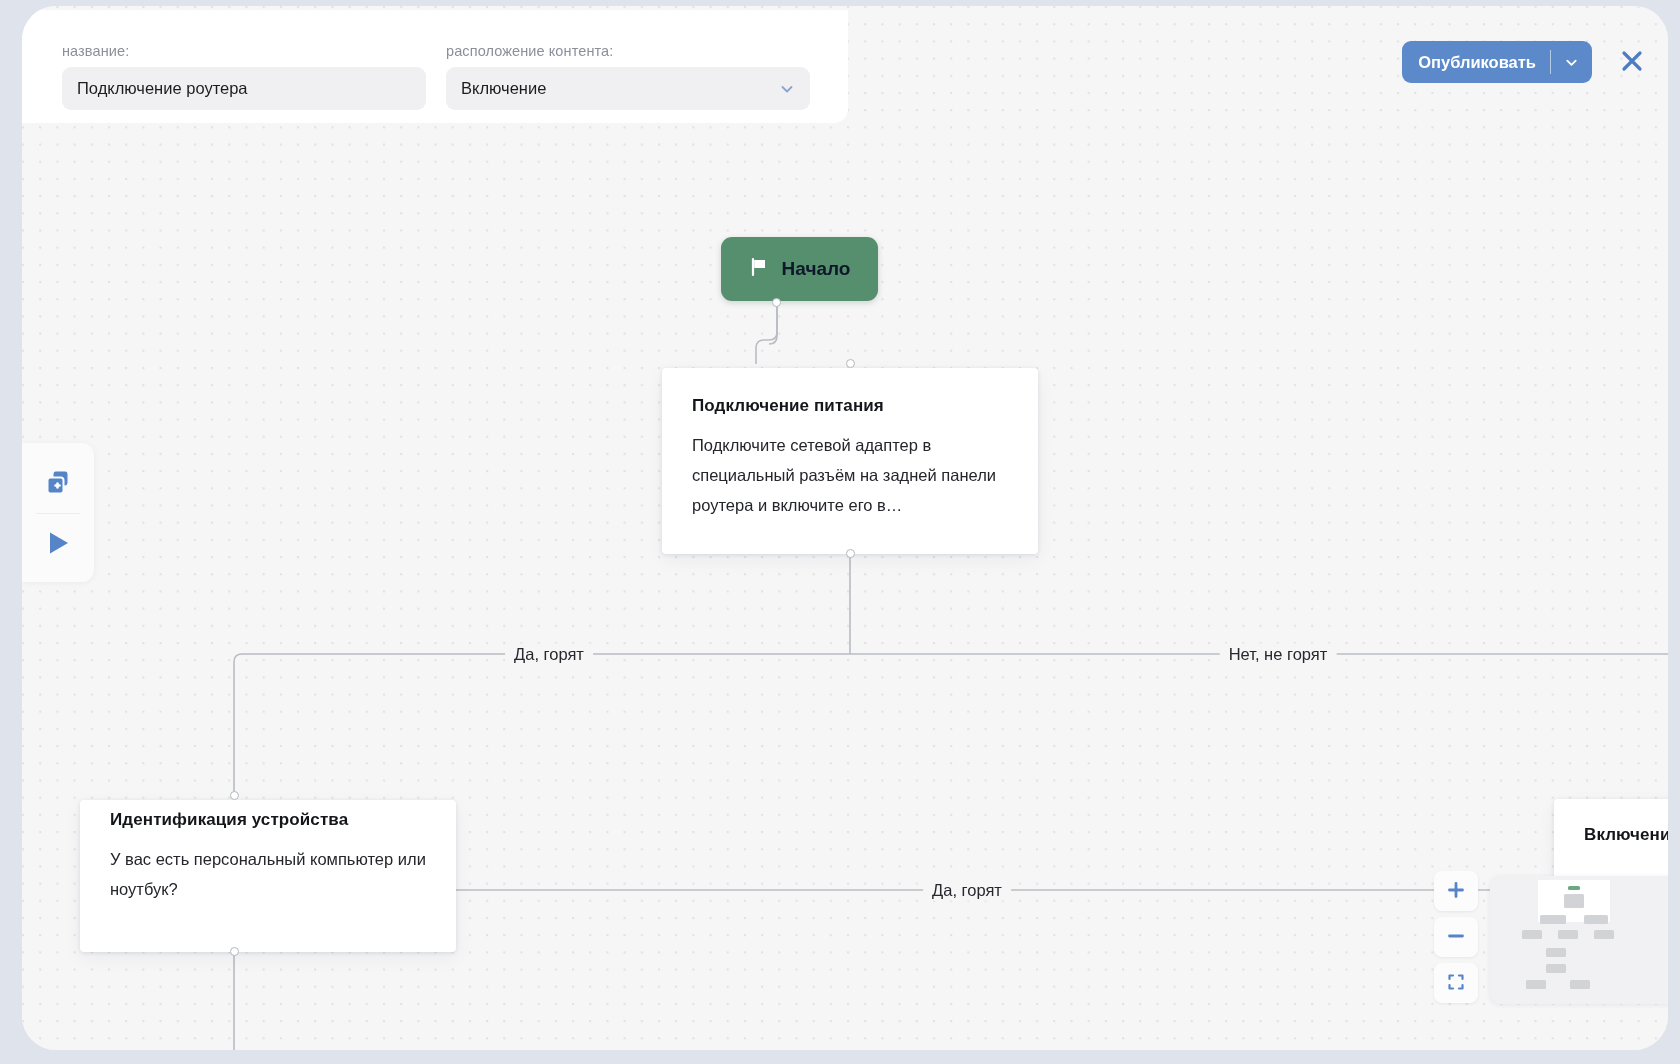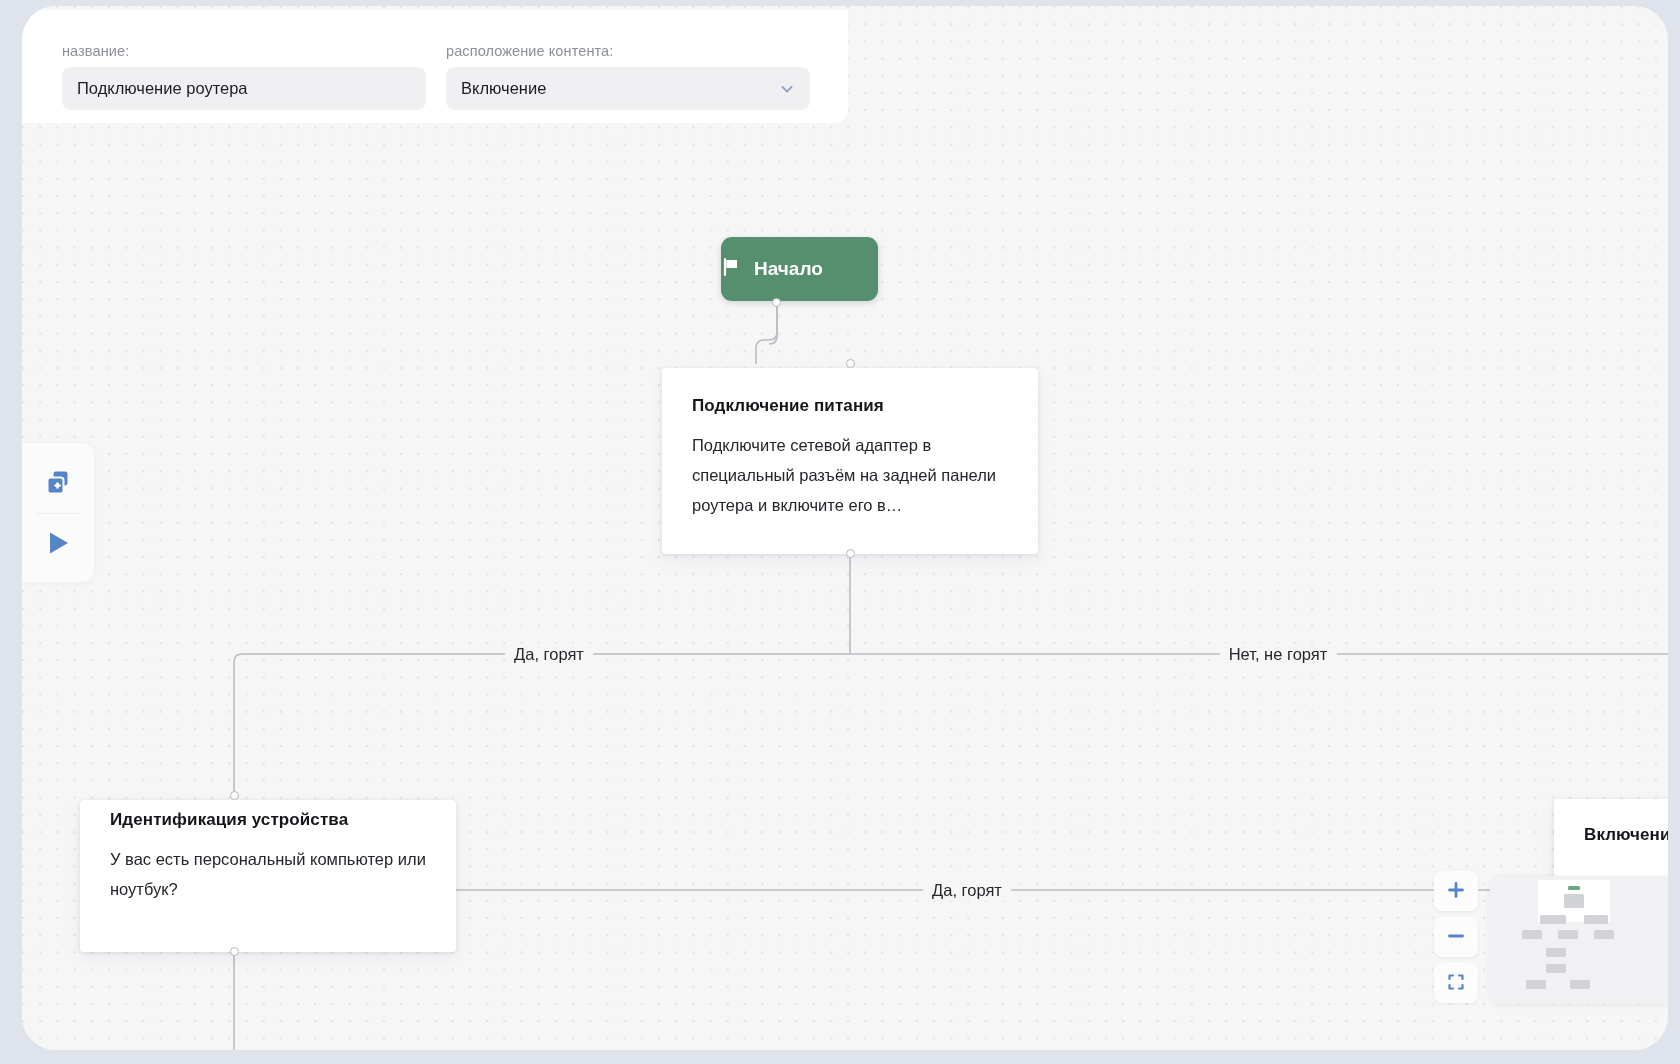--- a/index.html
+++ b/index.html
@@ -142,23 +142,23 @@
     line-height: 30px;
     margin-top: 14px;
   }
 
   #node-start {
     position: absolute;
     left: 699px; top: 231px;
     width: 157px; height: 64px;
     background: #558f6d;
     border-radius: 11px;
-    display: flex; align-items: center; justify-content: flex-start;
+    display: flex; align-items: center; justify-content: center;
     gap: 13px;
-    color: #ffffff;
+    color: #0f172a;
     font-size: 19px;
     font-weight: bold;
     z-index: 22;
     box-shadow: 0 2px 6px rgba(25,60,40,0.18);
   }
 
   #node-power { left: 640px; top: 362px; width: 376px; height: 186px; padding: 28px 30px; }
   #node-device { left: 58px; top: 794px; width: 376px; height: 152px; padding: 10px 30px; }
   #node-enable {
     left: 1532px; top: 793px; width: 376px; height: 186px; padding: 26px 30px;
@@ -300,20 +300,38 @@
         <span>Включение</span>
         <span class="chev">
           <svg width="16" height="16" viewBox="0 0 16 16">
             <path d="M3.5 6 L8 10.5 L12.5 6" fill="none" stroke="#8aa4cf" stroke-width="1.8" stroke-linecap="round" stroke-linejoin="round"></path>
           </svg>
         </span>
       </div>
     </div>
   </div>
 
+  <div id="top-actions">
+    <button id="publish-button">
+      <span id="publish-label">Опубликовать</span>
+      <span id="publish-divider"></span>
+      <span id="publish-caret">
+        <svg width="15" height="15" viewBox="0 0 16 16">
+          <path d="M3.5 6 L8 10.5 L12.5 6" fill="none" stroke="#ffffff" stroke-width="1.9" stroke-linecap="round" stroke-linejoin="round"></path>
+        </svg>
+      </span>
+    </button>
+    <button id="close-button">
+      <span>
+        <svg width="28" height="28" viewBox="0 0 28 28">
+          <path d="M6 6 L22 22 M22 6 L6 22" stroke="#4c7cc2" stroke-width="3.2" stroke-linecap="round"></path>
+        </svg>
+      </span>
+    </button>
+  </div>
 
   <div id="left-toolbar">
     <button class="tool-btn">
       <span>
         <svg width="30" height="30" viewBox="0 0 30 30">
           <rect x="10.5" y="4.5" width="14" height="14" rx="2.4" fill="#5585c6"></rect>
           <rect x="4.5" y="10.5" width="16" height="16" rx="2.8" fill="#5585c6" stroke="#fbfbfc" stroke-width="2"></rect>
           <path d="M12.5 18.5 L16.5 18.5 M14.5 16.5 L14.5 20.5" stroke="#ffffff" stroke-width="2.6" stroke-linecap="round"></path>
         </svg>
       </span>

